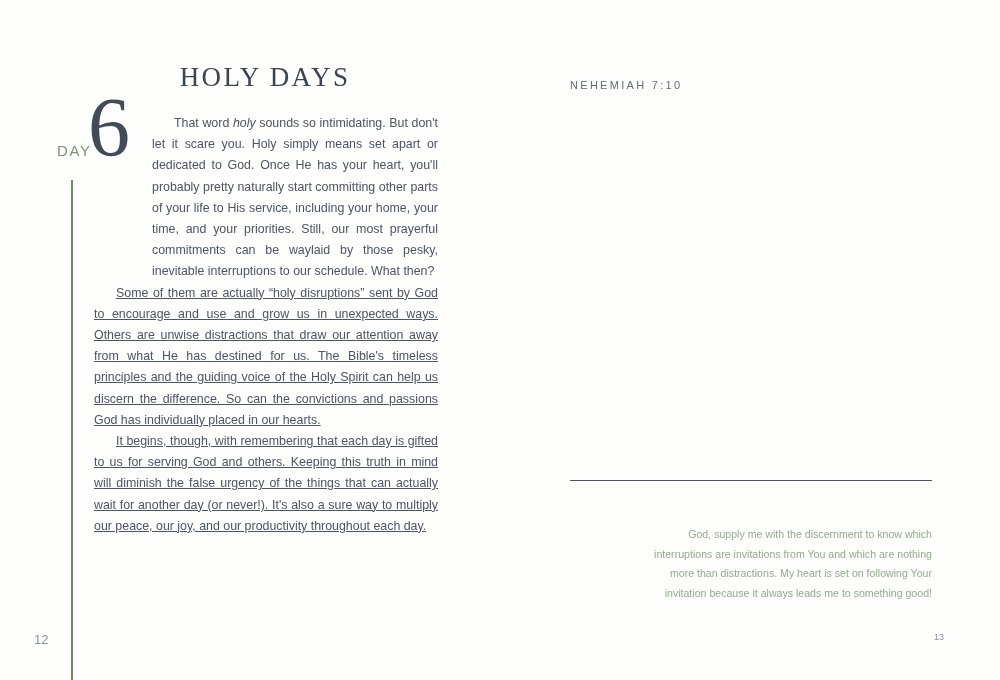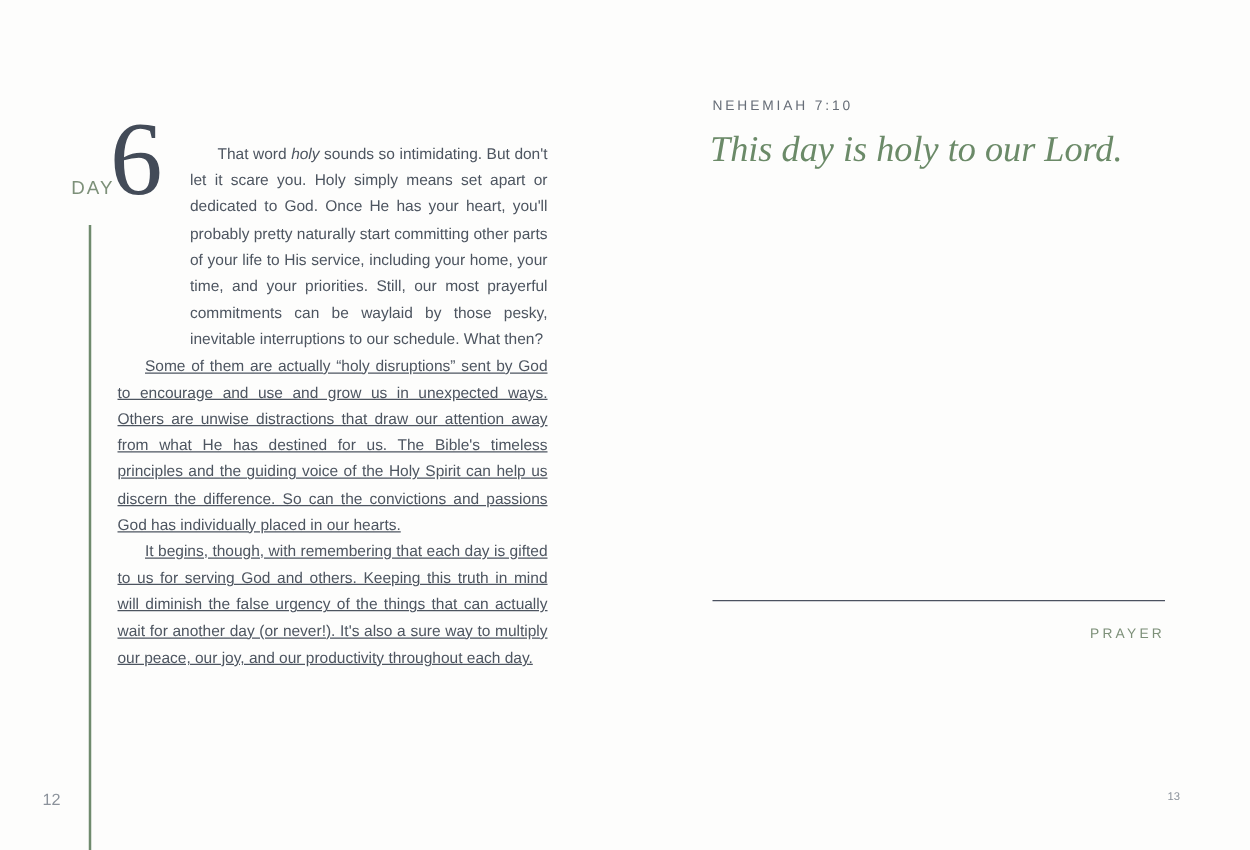--- a/index.html
+++ b/index.html
@@ -194,41 +194,41 @@
 </style>
 </head>
 <body>
 
 <div class="spread">
 
   <div class="page-left">
 
     <div class="vrule"></div>
 
+    <div class="chapter-title">HOLY DAYS</div>
 
     <div class="day-label">DAY</div>
 
     <div class="day-number">6</div>
 
     <div class="body-copy">
       <p class="second"><span>That word </span><em>holy</em><span> sounds so intimidating. But don't let it scare you. Holy simply means set apart or dedicated to God. Once He has your heart, you'll probably pretty naturally start committing other parts of your life to His service, including your home, your time, and your priorities. Still, our most prayerful commitments can be waylaid by those pesky, inevitable interruptions to our schedule. What then?</span></p>
       <p class="indent">Some of them are actually “holy disruptions” sent by God to encourage and use and grow us in unexpected ways. Others are unwise distractions that draw our attention away from what He has destined for us. The Bible's timeless principles and the guiding voice of the Holy Spirit can help us discern the difference. So can the convictions and passions God has individually placed in our hearts.</p>
       <p class="indent">It begins, though, with remembering that each day is gifted to us for serving God and others. Keeping this truth in mind will diminish the false urgency of the things that can actually wait for another day (or never!). It's also a sure way to multiply our peace, our joy, and our productivity throughout each day.</p>
     </div>
 
     <div class="folio-left">12</div>
   </div>
 
   <div class="page-right">
 
     <div class="reference">NEHEMIAH 7:10</div>
 
-    <div class="verse">This day is holy to our Lord.</div>
 
     <div class="divider"></div>
 
-    <div class="prayer-heading">PRAYER</div>
-
+
+    <div class="prayer-body">God, supply me with the discernment to know which interruptions are invitations from You and which are nothing more than distractions. My heart is set on following Your invitation because it always leads me to something good!</div>
 
     <div class="folio-right">13</div>
   </div>
 
 </div>
 
 </body></html>

